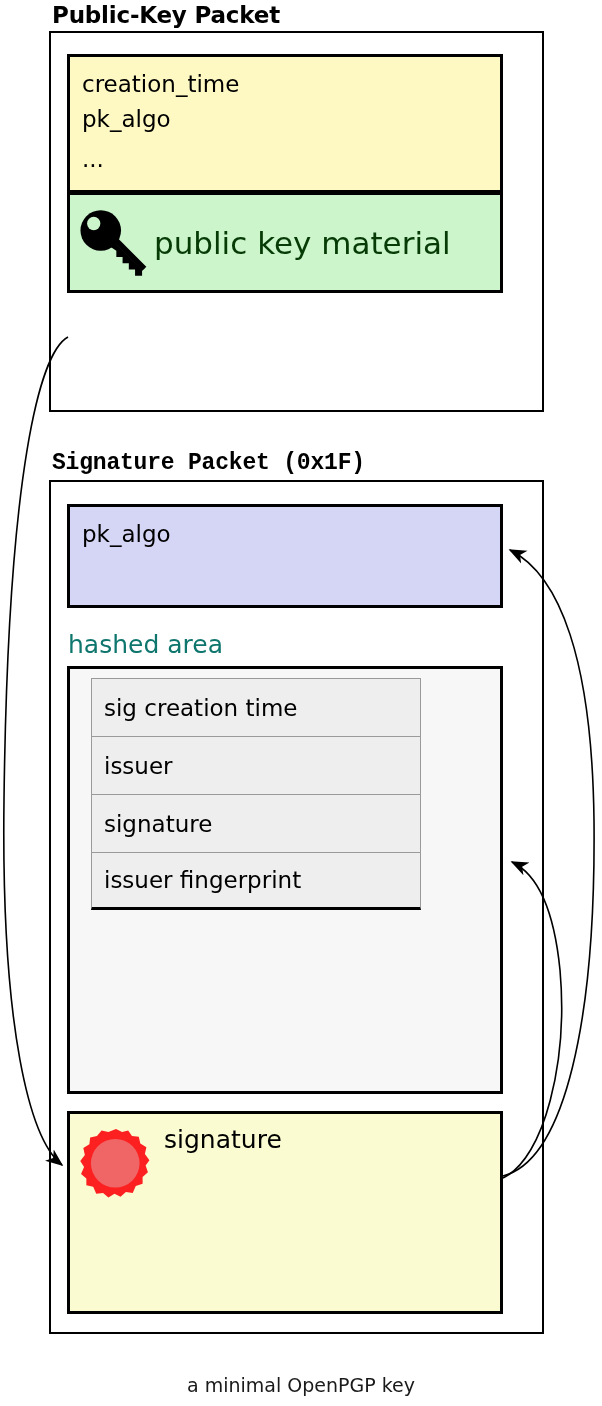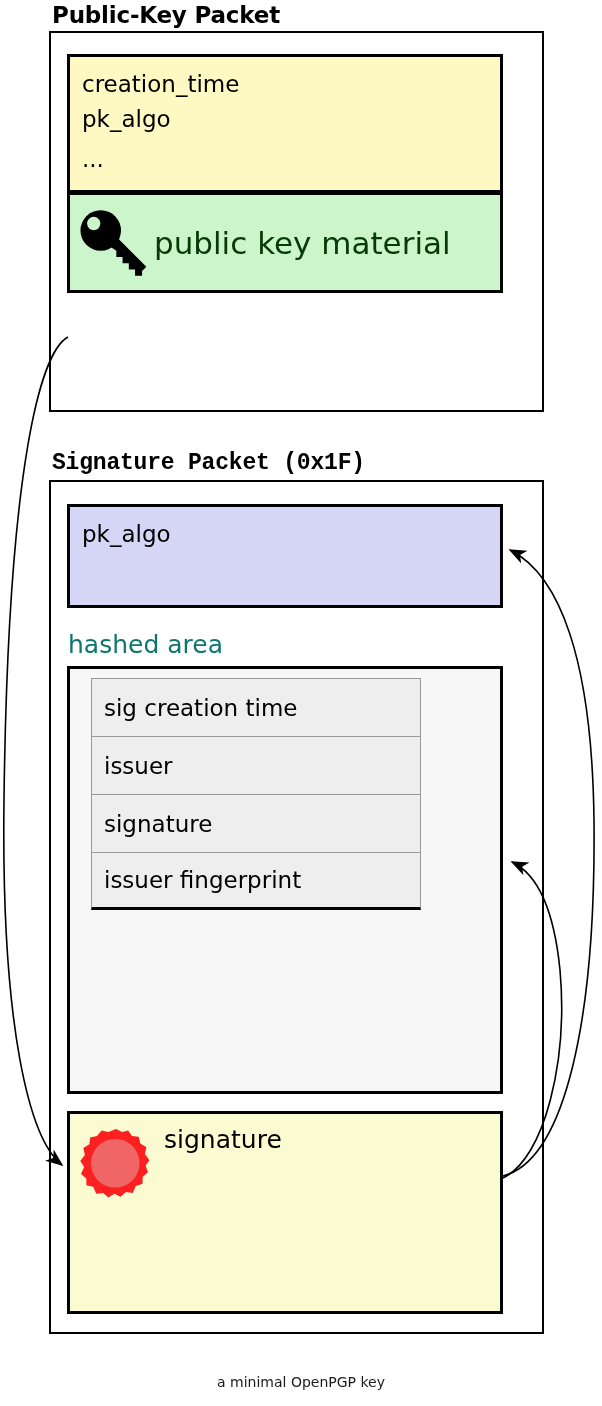--- a/index.html
+++ b/index.html
@@ -157,21 +157,21 @@
     white-space: nowrap;
   }
   .subpacket-row:last-child { border-bottom: 3px solid #000000; }
 
   
   #caption {
     position: absolute;
     left: 0; top: 1374px;
     width: 602px;
     text-align: center;
-    font-size: 14px;
+    font-size: 19px;
     color: #1a1a1a;
   }
 
   
   #arrow-layer {
     position: absolute;
     left: 0; top: 0;
     width: 602px; height: 1406px;
     pointer-events: none;
   }

